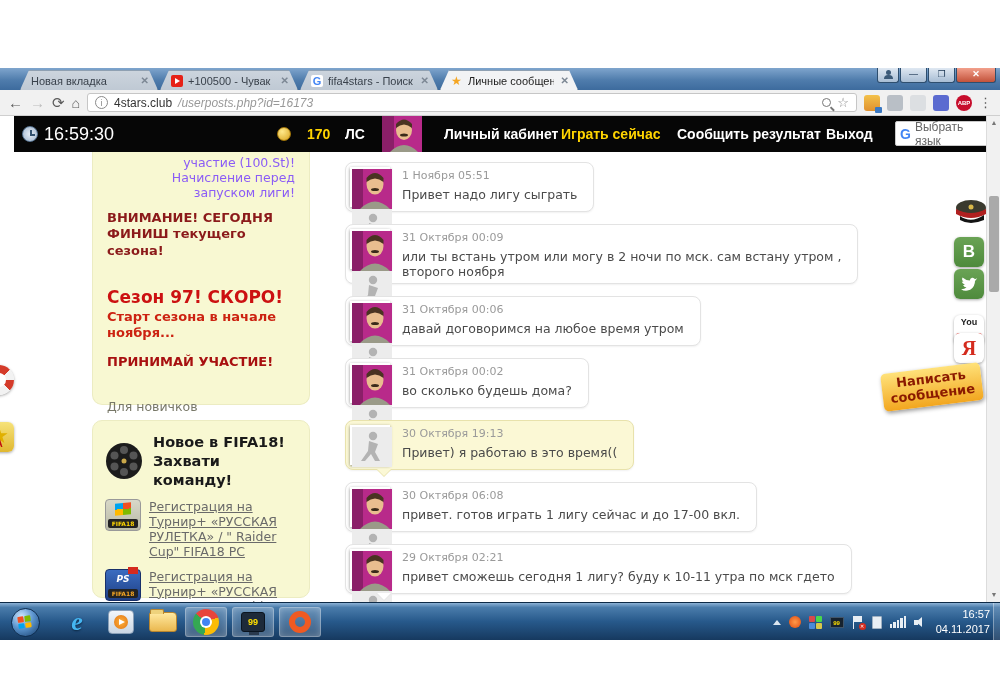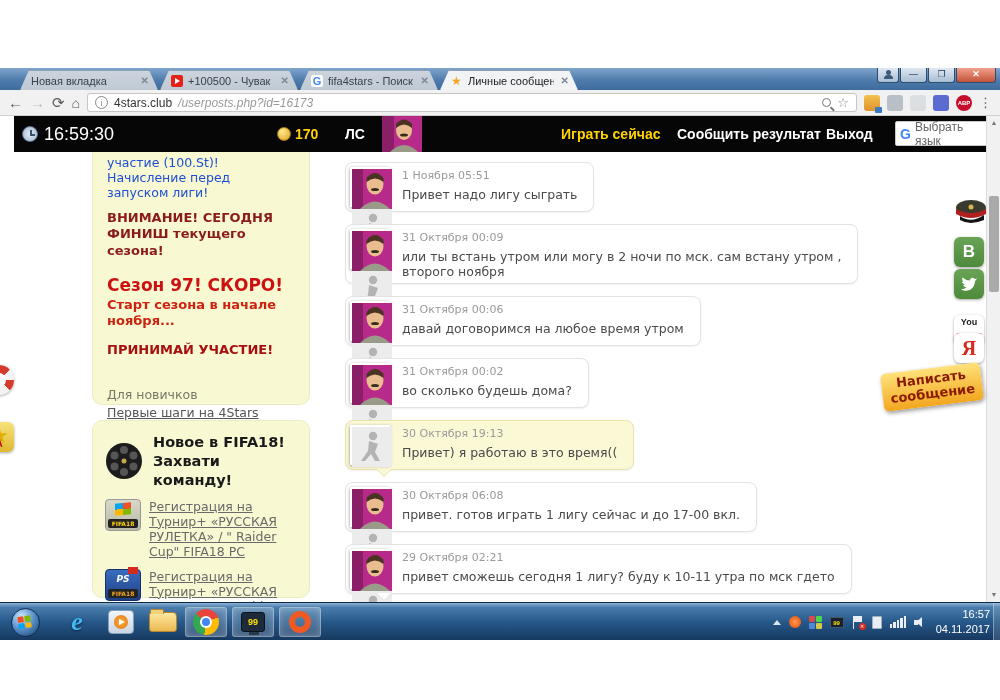--- a/index.html
+++ b/index.html
@@ -69,39 +69,39 @@
   
   #siteheader { position:absolute; top:0; left:14px; width:986px; height:36px; background:#060606; }
   .sh-item { position:absolute; top:0; height:36px; display:flex; align-items:center; }
   .sh-time { left:8px; color:#fff; font-size:18px; gap:6px; }
   .clockface { width:16px; height:16px; border-radius:50%; background:radial-gradient(#e8eef6,#9fb4cc);
     border:1px solid #5a7694; position:relative; }
   .clockface::after { content:""; position:absolute; left:7px; top:3px; width:1.5px; height:6px; background:#33526f; }
   .clockface::before { content:""; position:absolute; left:7px; top:7px; width:5px; height:1.5px; background:#33526f; }
   .coin { width:14px; height:14px; border-radius:50%; border:1px solid #a5780a;
     background:radial-gradient(circle at 35% 30%,#ffe98a,#d9a520); }
-  .sh-coins { left:263px; gap:4px; color:#ffd400; font-weight:bold; font-size:14px; }
+  .sh-coins { left:263px; gap:16px; color:#ffd400; font-weight:bold; font-size:14px; }
   .sh-ls { left:331px; color:#fff; font-weight:bold; font-size:14px; }
   .sh-avatar { left:368px; top:0; width:40px; height:36px; }
   .sh-nav { font-weight:bold; font-size:14px; color:#fff; }
   .sh-nav.yellow { color:#ffd400; }
   .translate { position:absolute; left:881px; top:5px; width:104px; height:25px; background:#fff;
     border:1px solid #c9c9c9; border-radius:2px; display:flex; align-items:center; gap:4px;
     padding:0 4px; font-size:12px; color:#666; }
   .g-logo { color:#4285f4; font-weight:bold; font-size:14px; }
   .caret { font-size:8px; color:#888; }
 
   
   .sidebox { position:absolute; left:92px; width:218px; background:#f8f8d2; border:1px solid #ececc2;
     font-family:"DejaVu Sans",sans-serif; }
   #sidebox1 { top:36px; height:253px; border-top:none; border-radius:0 0 10px 10px; padding:3px 14px 10px; }
   #sidebox2 { top:304px; height:178px; border-radius:10px; padding:12px 12px 10px; }
-  .sb-gray { color:#1d4ed8; font-size:12.5px; line-height:1.2; }
+  .sb-gray { color:#8b5cf6; font-size:12.5px; line-height:1.2;text-align:right; }
   .sb-attn { color:#8b1a1a; font-weight:bold; font-size:13px; line-height:1.25; margin-top:10px; }
-  .sb-season { color:#cc1111; font-weight:bold; font-size:17px; margin-top:16px; }
+  .sb-season { color:#cc1111; font-weight:bold; font-size:17px; margin-top:28px; }
   .sb-season-sub { color:#cc2211; font-weight:bold; font-size:13px; line-height:1.25; margin-top:2px; }
   .sb-part { color:#a81010; font-weight:bold; font-size:13px; margin-top:13px; }
   .sb-newbie { color:#787868; font-size:12.5px; margin-top:30px; }
   .sb-link { color:#555; font-size:12.5px; text-decoration:underline; }
   .apply-btn { display:block; width:176px; margin:9px auto 0; padding:7px 0 8px;
     background:linear-gradient(#a30d0d,#7c0404); border:none; border-radius:10px;
     box-shadow:0 2px 3px rgba(0,0,0,.3); color:#fff; text-align:center; cursor:pointer;
     font-family:"DejaVu Sans",sans-serif; }
   .apply-main { font-size:15px; font-weight:bold; display:block; }
   .apply-sub { font-size:10.5px; display:block; margin-top:3px; }
@@ -301,20 +301,21 @@
       <div class="sh-item sh-avatar">
         <svg width="40" height="36" viewBox="0 0 40 36">
           <rect width="40" height="36" fill="#b82a8a"></rect>
           <rect width="12" height="36" fill="#8a1f68"></rect>
           <ellipse cx="22" cy="14" rx="8" ry="10" fill="#e9bd8f"></ellipse>
           <path d="M14 8 Q22 -1 30 8 L30 12 Q22 5 14 12 Z" fill="#4a3322"></path>
           <ellipse cx="22" cy="19" rx="4" ry="1.6" fill="#3a2a1a"></ellipse>
           <path d="M8 36 Q22 22 36 36 Z" fill="#9a9a88"></path>
         </svg>
       </div>
+      <div class="sh-item sh-nav" style="left:430px">Личный кабинет</div>
       <div class="sh-item sh-nav yellow" style="left:547px">Играть сейчас</div>
       <div class="sh-item sh-nav" style="left:663px">Сообщить результат</div>
       <div class="sh-item sh-nav" style="left:812px">Выход</div>
       <div class="translate">
         <span class="g-logo">G</span>
         <span>Выбрать язык</span>
         <span class="caret">▼</span>
       </div>
     </div>
 

